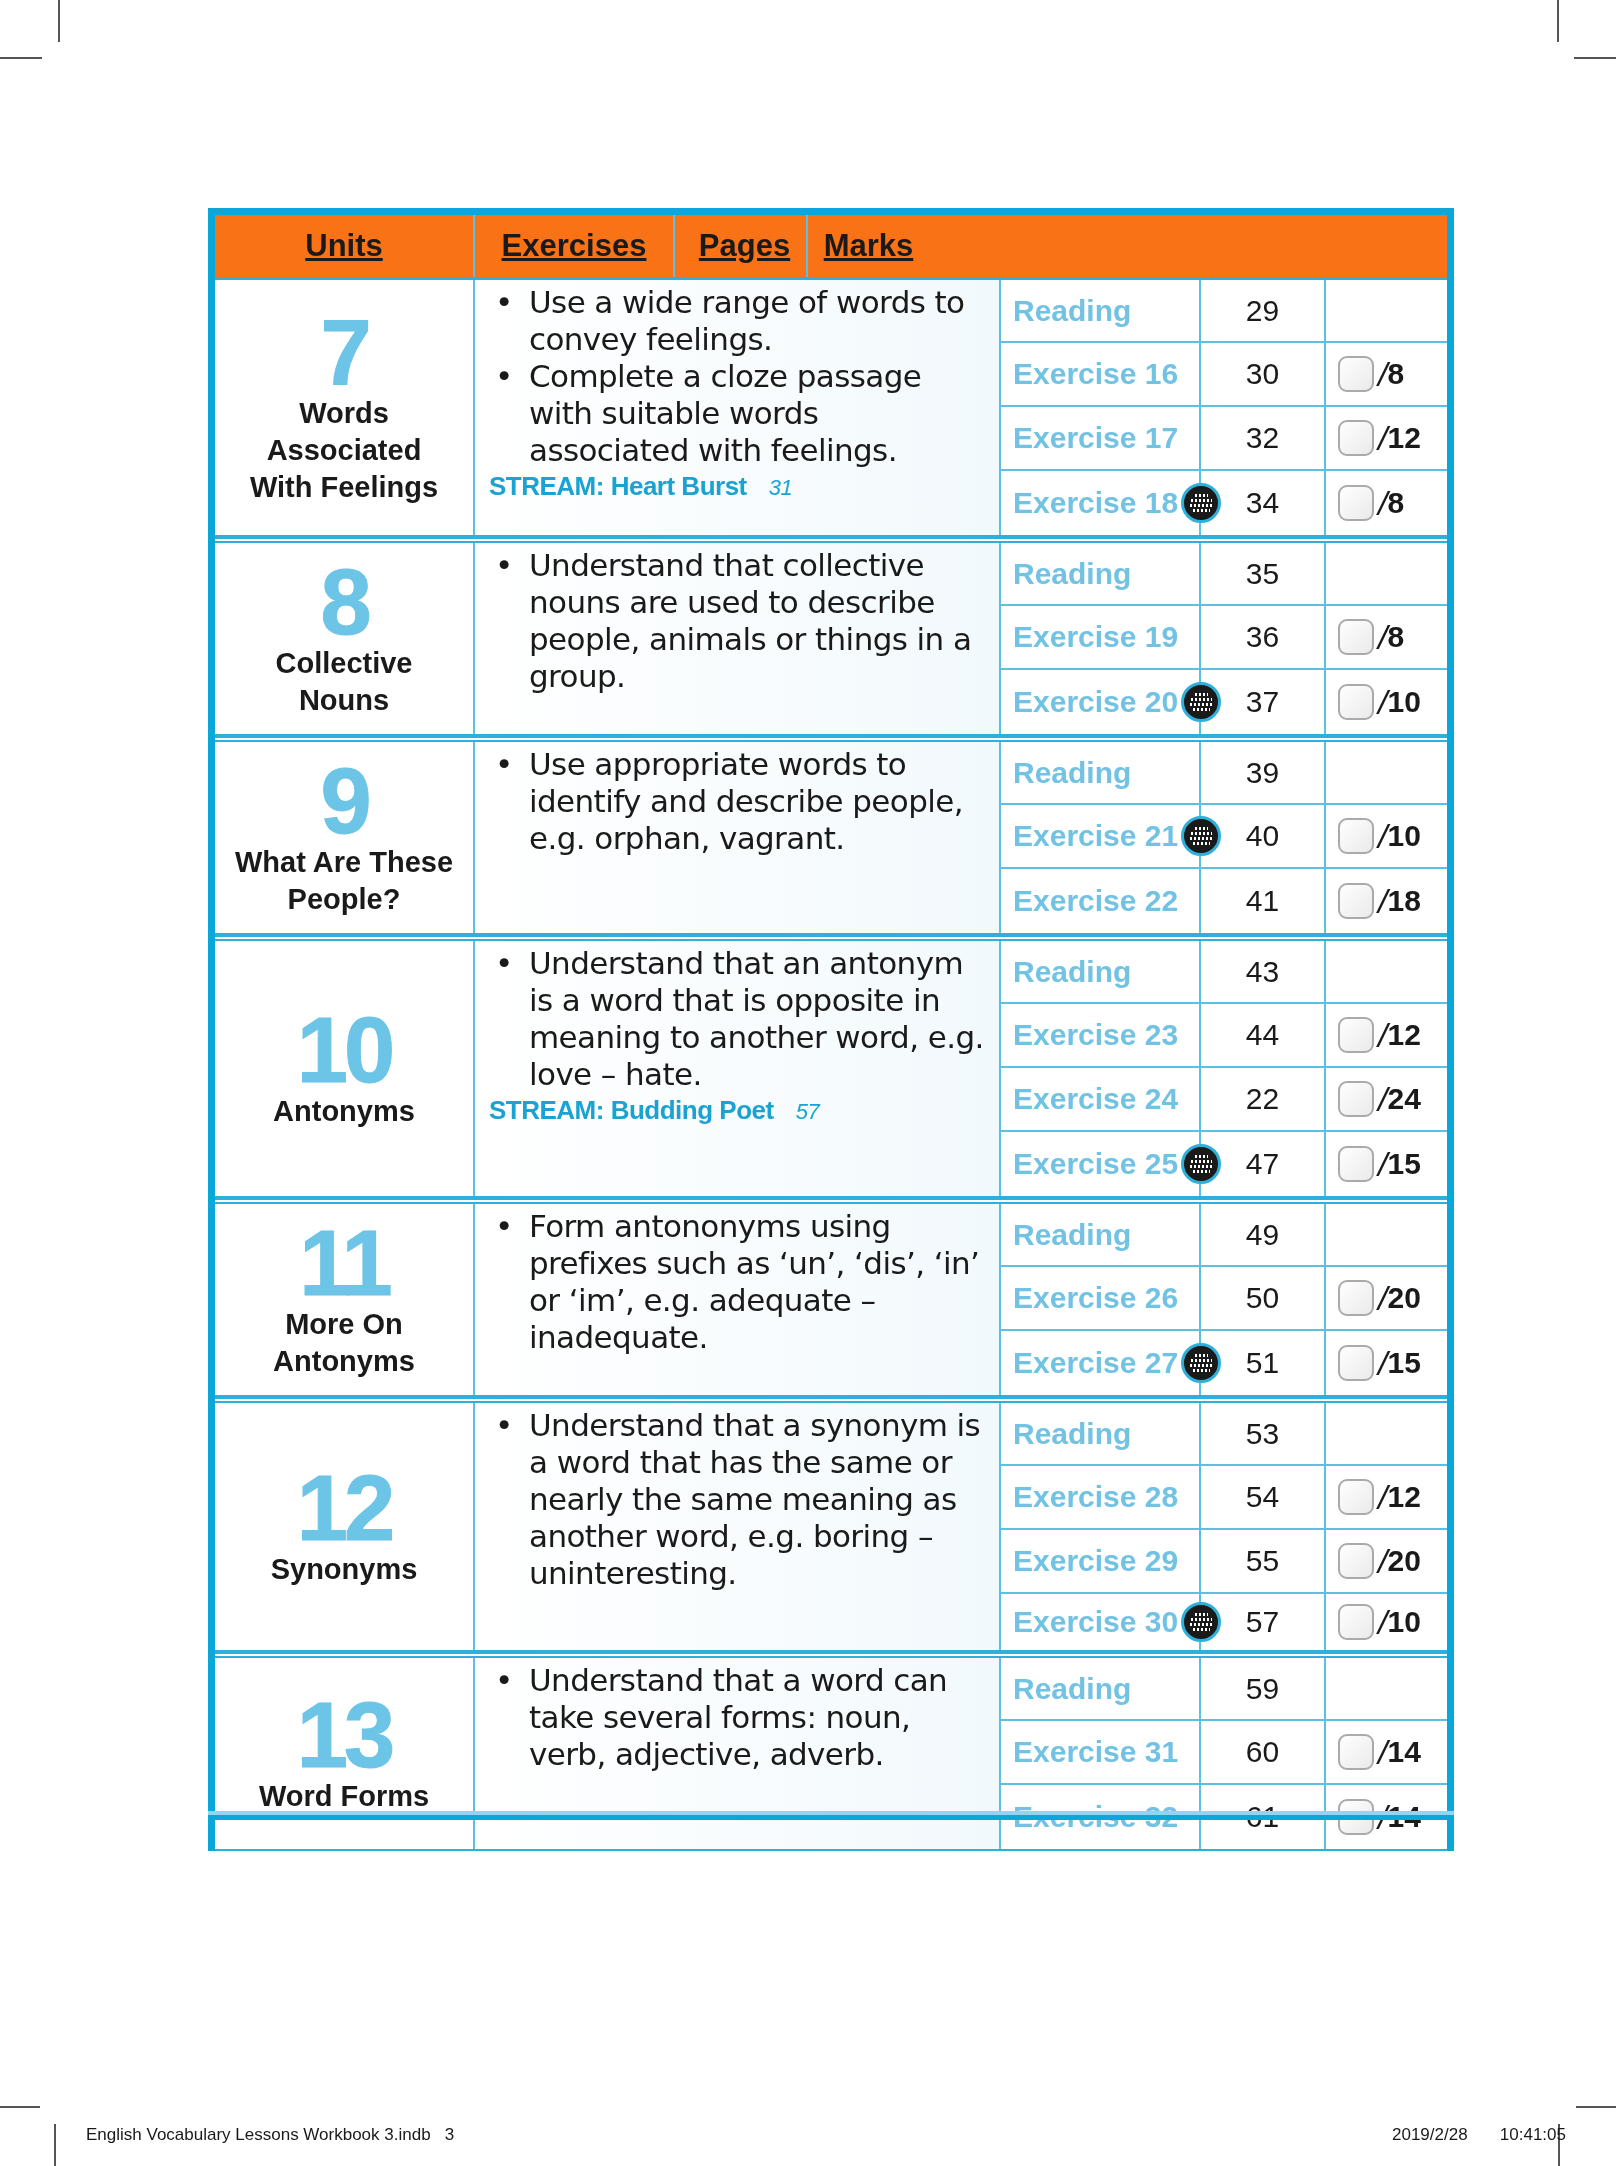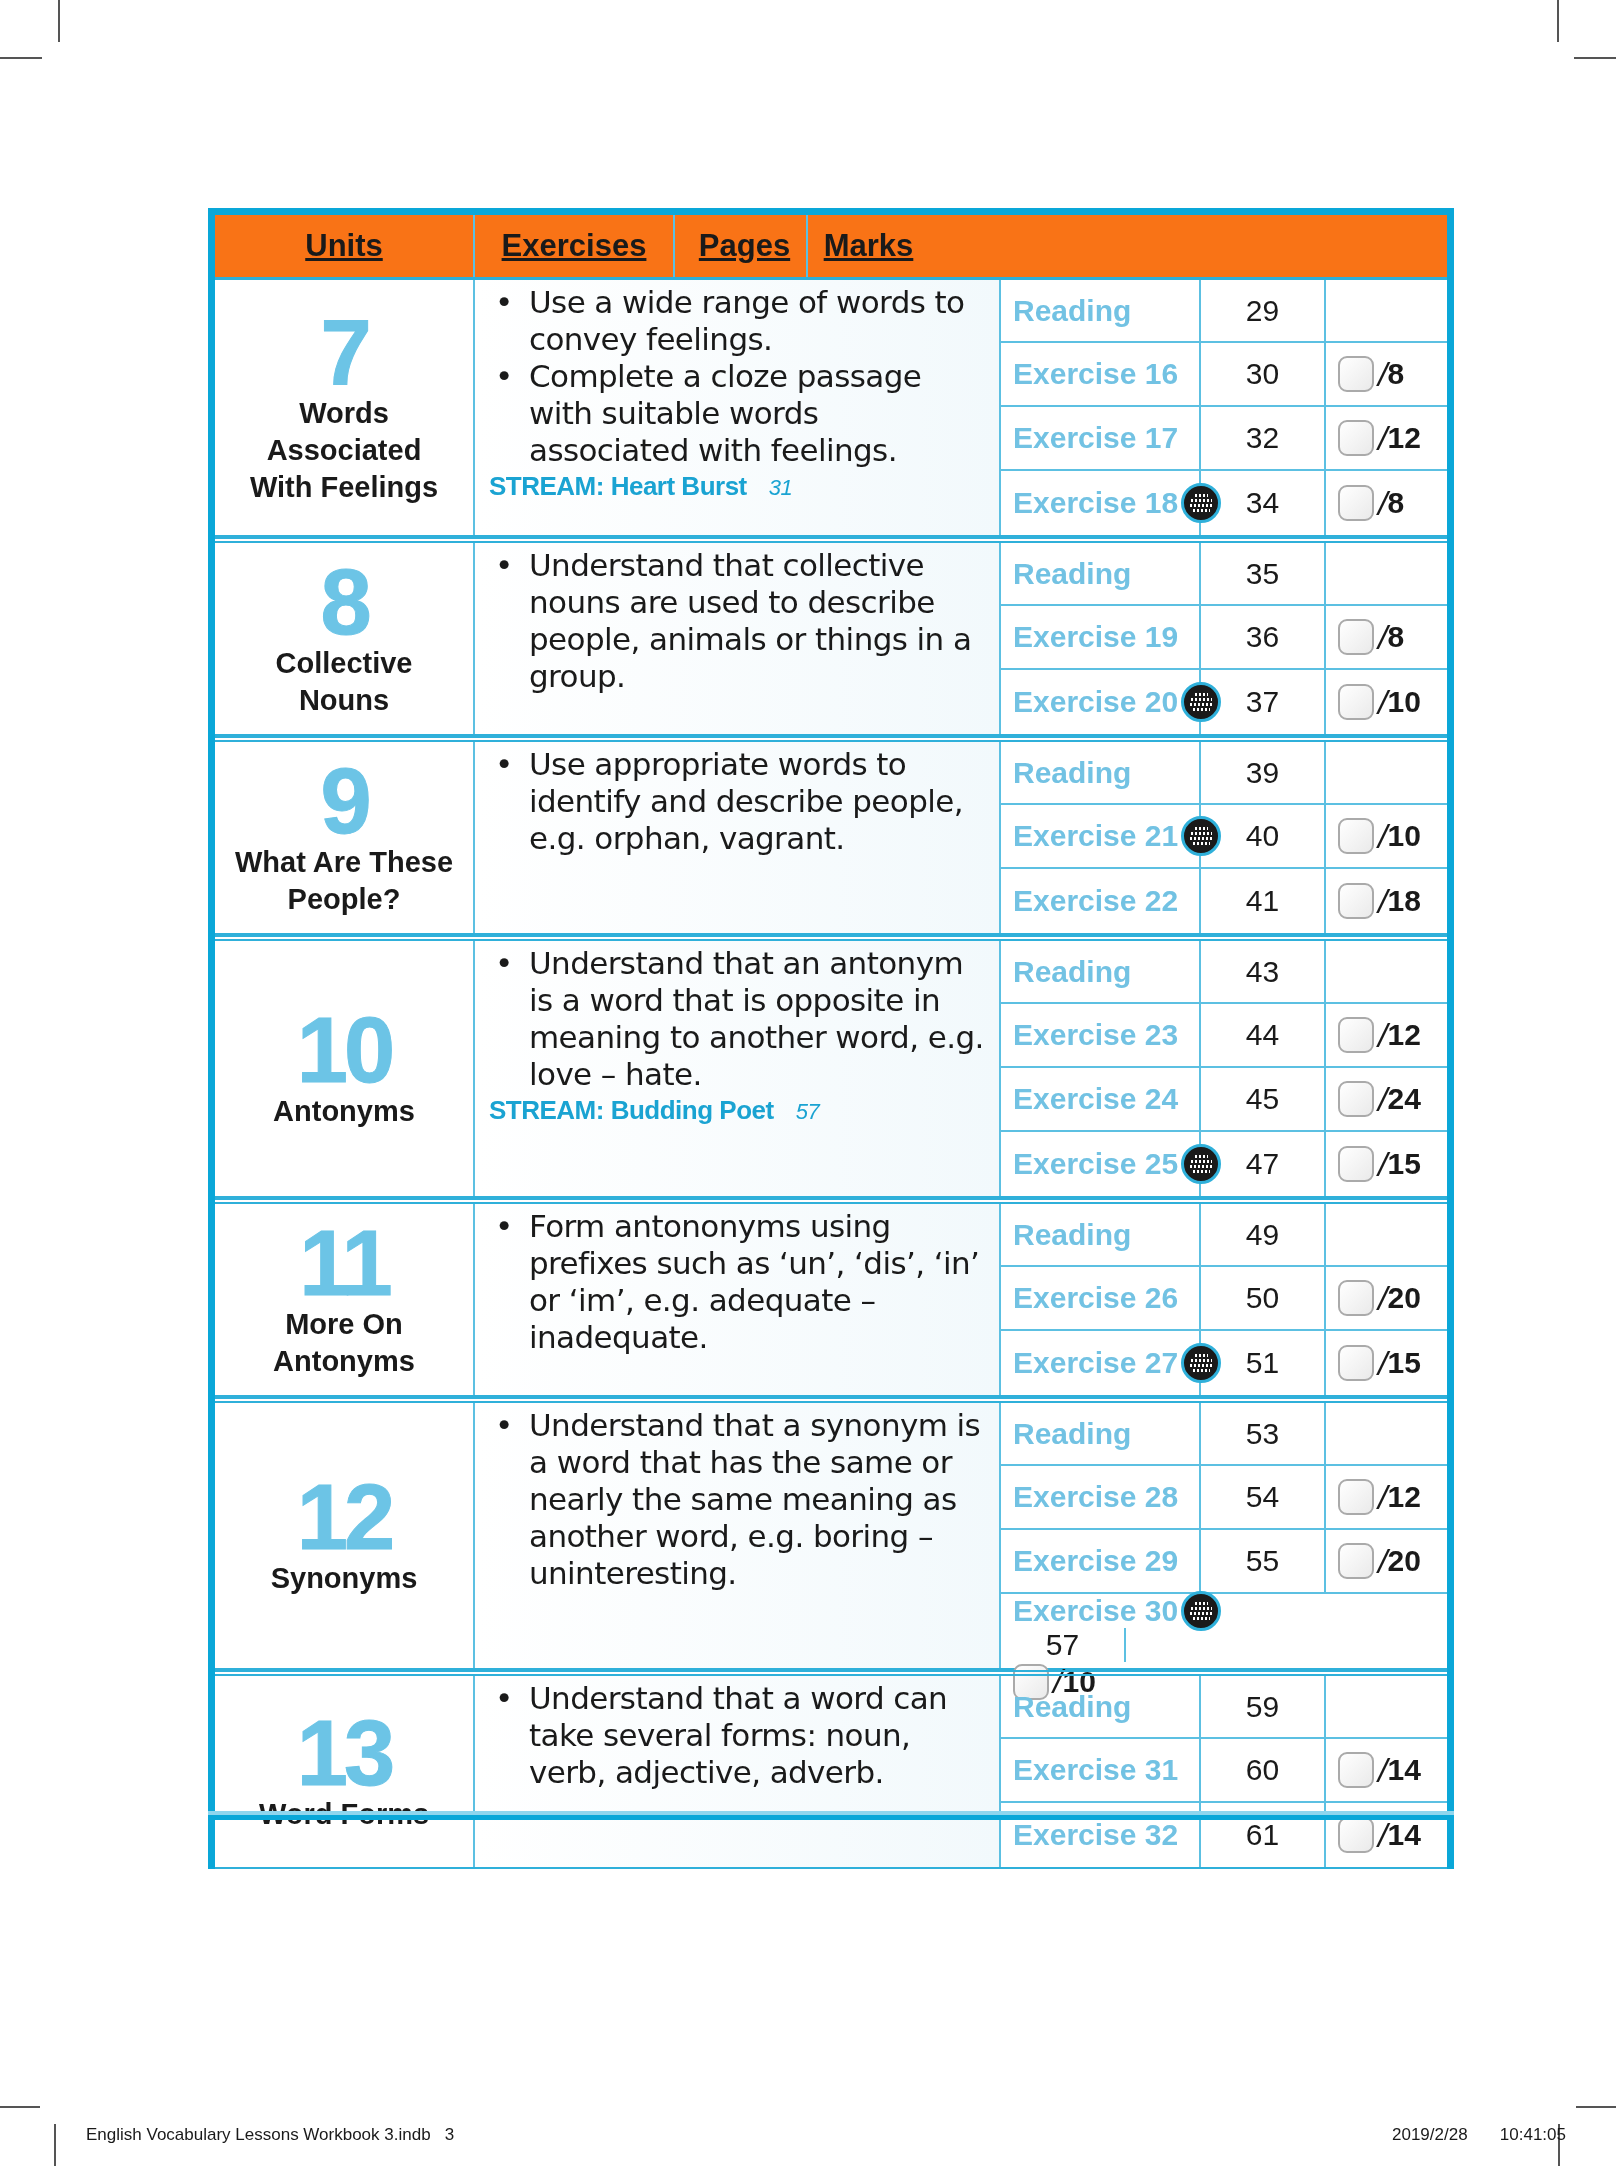--- a/index.html
+++ b/index.html
@@ -258,21 +258,21 @@
             <div class="mk">
               <span class="box"></span>
               <span class="slash">/</span>
               <span class="tot">12</span>
             </div>
           </div>
           <div class="row" style="height: 64px;">
             <div class="ex">
               <span>Exercise 24</span>
             </div>
-            <div class="pg">45</div>
+            <div class="pg">22</div>
             <div class="mk">
               <span class="box"></span>
               <span class="slash">/</span>
               <span class="tot">24</span>
             </div>
           </div>
           <div class="row" style="height: 64px;">
             <div class="ex">
               <span>Exercise 25</span>
               <span class="dig">
@@ -375,21 +375,21 @@
             <div class="ex">
               <span>Exercise 29</span>
             </div>
             <div class="pg">55</div>
             <div class="mk">
               <span class="box"></span>
               <span class="slash">/</span>
               <span class="tot">20</span>
             </div>
           </div>
-          <div class="row" style="height: 74px; flex-direction: column;">
+          <div class="row" style="height: 56px;">
             <div class="ex">
               <span>Exercise 30</span>
               <span class="dig">
                 <i style="width: 14px;"></i>
                 <i style="width: 22px;"></i>
                 <i style="width: 24px;"></i>
                 <i style="width: 18px;"></i>
               </span>
             </div>
             <div class="pg">57</div>

